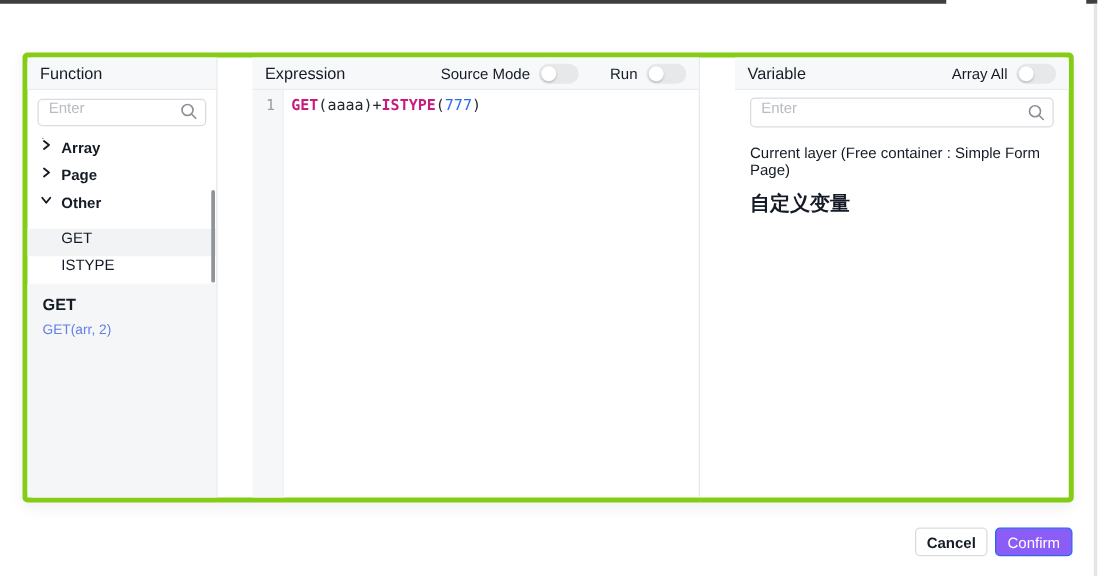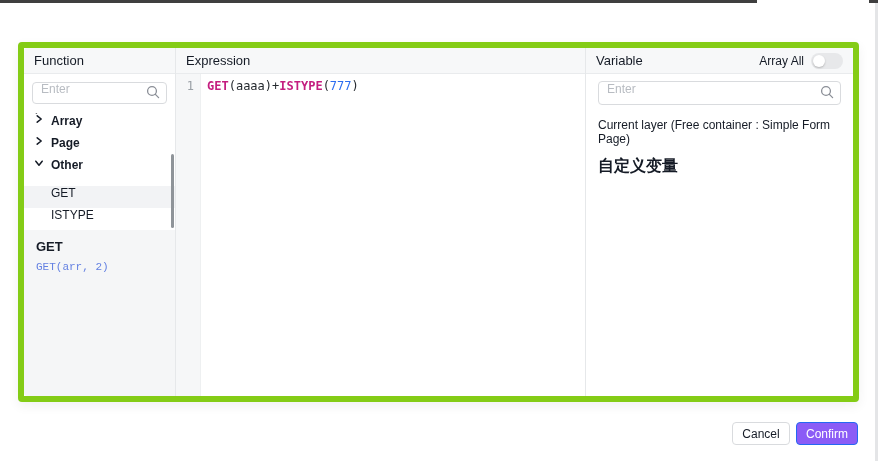--- a/index.html
+++ b/index.html
@@ -7,23 +7,24 @@
   body {
     position:relative; background:#fff; overflow:hidden;
     font-family:"Liberation Sans", sans-serif; color:#151b26;
   }
   .top-bar { position:absolute; left:0; top:0; width:757px; height:3px; background:#3f3f3f; }
   .top-bar-right { position:absolute; right:0; top:0; width:9px; height:3px; background:#3f3f3f; }
   .right-strip { position:absolute; right:0; top:3px; width:3px; height:458px; background:#e4e5e7; }
 
   .editor-box {
     position:absolute; left:18px; top:42px; width:841px; height:360px;
-    background:#fff; border:6px solid #84cc16; border-radius:4px;
+    background:#fff; border:4px solid #84cc16; border-radius:4px;
     box-shadow:0 4px 12px rgba(15,22,38,0.06);
     display:flex;
+    gap:28px;
   }
   .col { display:flex; flex-direction:column; min-width:0; }
   .col-function { width:152px; border-right:1px solid #e6e8ea; }
   .col-expression { flex:1; border-right:1px solid #e6e8ea; }
   .col-variable { width:267px; }
 
   .panel-header {
     flex:0 0 26px; background:#f7f8f9; border-bottom:1px solid #e9ebed;
     display:flex; align-items:center; justify-content:space-between;
     padding:0 10px; font-size:13px; font-weight:500; color:#151b26;
@@ -52,21 +53,21 @@
   .tree-row { height:22px; display:flex; font-size:12px; color:#151b26; cursor:pointer; }
   .tree-group { padding-left:10px; gap:7px; font-weight:700; }
   .tree-gap { height:6px; }
   .tree-leaf { padding-left:27px; font-weight:400; }
   .tree-leaf.selected { background:#f2f3f5; }
   .chev { width:10px; height:10px; flex:0 0 auto; }
   .fn-scroll-thumb { position:absolute; right:1px; top:106px; width:3px; height:74px; background:#8f9499; border-radius:2px; }
 
   .fn-doc { flex:1; background:#f5f6f7; padding:9px 12px 0 12px; border-bottom-left-radius:4px; }
   .fn-doc-title { font-size:13px; font-weight:700; color:#151b26; margin-bottom:7px; }
-  .fn-doc-sig { font-family:Liberation Mono, monospace; font-size:11px; color:#6380e2; margin-bottom:12px; }
+  .fn-doc-sig { font-family:Liberation Sans, sans-serif; font-size:11px; color:#6380e2; margin-bottom:12px; }
   .fn-doc-desc { font-size:11.5px; line-height:21px; color:#32363f; }
 
   
   .editor-body { flex:1; display:flex; }
   .gutter {
     width:25px; background:#f6f7f8; border-right:1px solid #eef0f1;
     padding:5px 6px 0 0; text-align:right;
     font-family:"DejaVu Sans Mono", monospace; font-size:12px; color:#9aa0a6;
   }
   .code-area { flex:1; padding:5px 0 0 6px; font-family:"DejaVu Sans Mono", monospace; font-size:12px; color:#24292e; white-space:pre; cursor:text; }
@@ -78,21 +79,21 @@
   .var-body .search-input { height:24px; }
   .var-entry-1 { margin-top:13px; font-size:12px; color:#151b26; }
   .var-entry-2 { margin-top:10px; font-size:16px; font-weight:700; color:#151b26; cursor:pointer; }
 
   
   .btn {
     position:absolute; top:422px; height:23px; border-radius:4px;
     display:flex; align-items:center; justify-content:center;
     font-size:12px; cursor:pointer; font-family:"Liberation Sans", sans-serif;
   }
-  .btn-cancel { left:732px; width:58px; background:#fff; border:1px solid #d9dbde; color:#151b26; }
+  .btn-cancel { left:732px; width:58px; background:#fff; border:1px solid #d9dbde; color:#151b26;font-weight:bold; }
   .btn-confirm { left:796px; width:62px; background:#8b5cf6; border:1px solid #2468f2; color:#fff; }
 </style>
 </head>
 <body>
 
 <div class="top-bar"></div>
 <div class="top-bar-right"></div>
 <div class="right-strip"></div>
 
 <div class="editor-box">
@@ -135,20 +136,31 @@
     <div class="fn-scroll-thumb"></div>
     <div class="fn-doc">
       <div class="fn-doc-title">GET</div>
       <div class="fn-doc-sig">GET(arr, 2)</div>
     </div>
   </div>
 
   <div class="col col-expression">
     <div class="panel-header">
       <span>Expression</span>
+      <div class="header-controls">
+        <span>Source Mode</span>
+        <div class="toggle">
+            <div class="knob"></div>
+          </div>
+        <span class="header-gap"></span>
+        <span>Run</span>
+        <div class="toggle">
+            <div class="knob"></div>
+          </div>
+      </div>
     </div>
     <div class="editor-body">
       <div class="gutter">
         <span>1</span>
       </div>
       <div class="code-area"><span class="tok-func">GET</span><span>(aaaa)+</span><span class="tok-func">ISTYPE</span><span>(</span><span class="tok-num">777</span><span>)</span></div>
     </div>
   </div>
 
   <div class="col col-variable">

